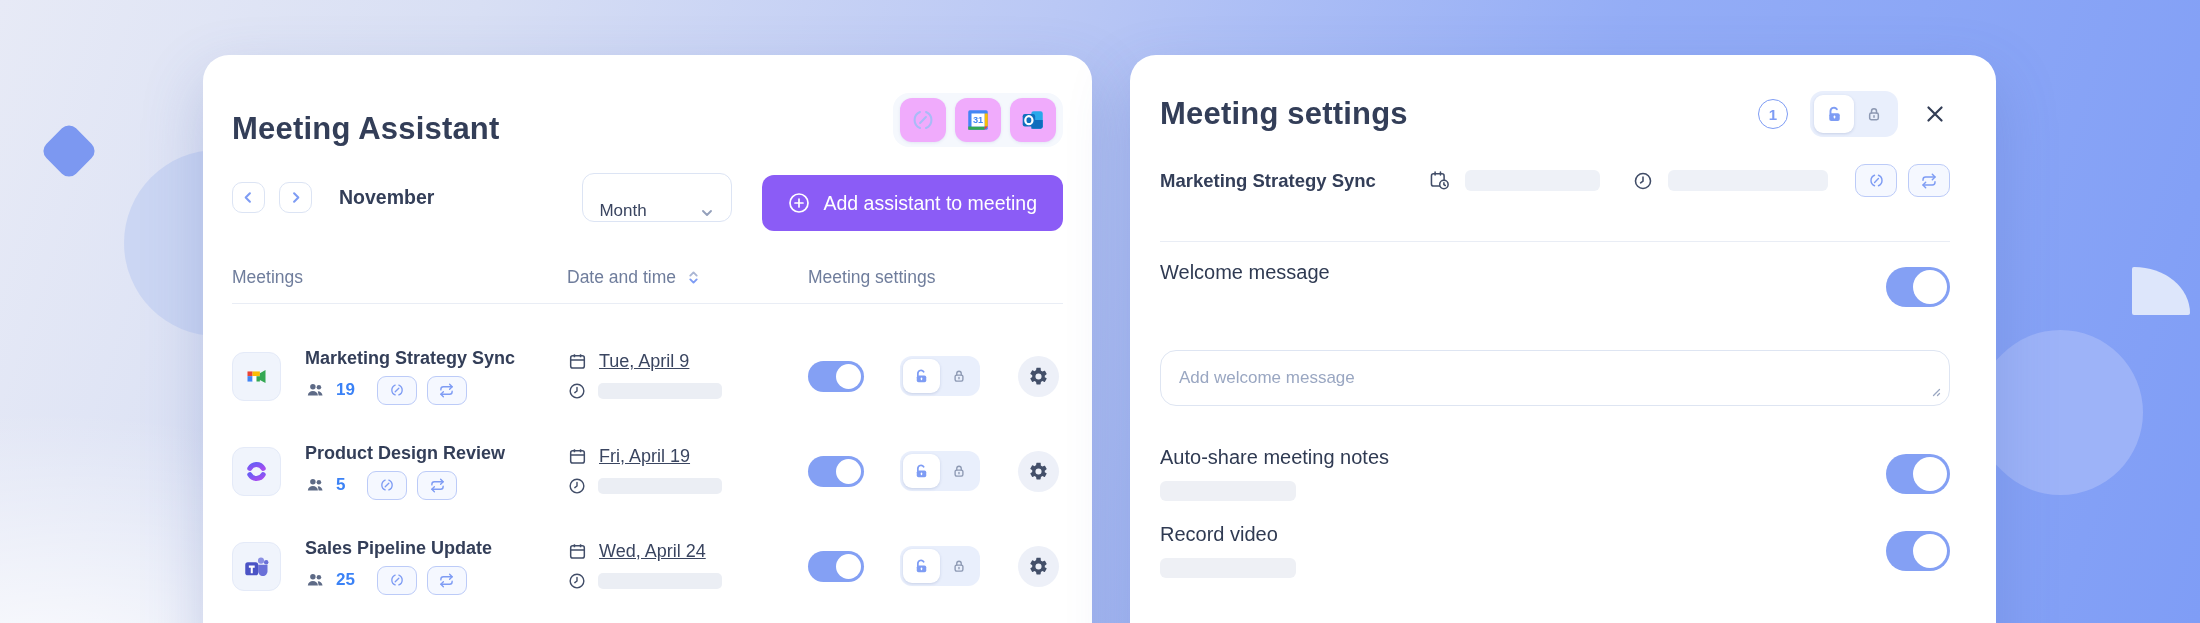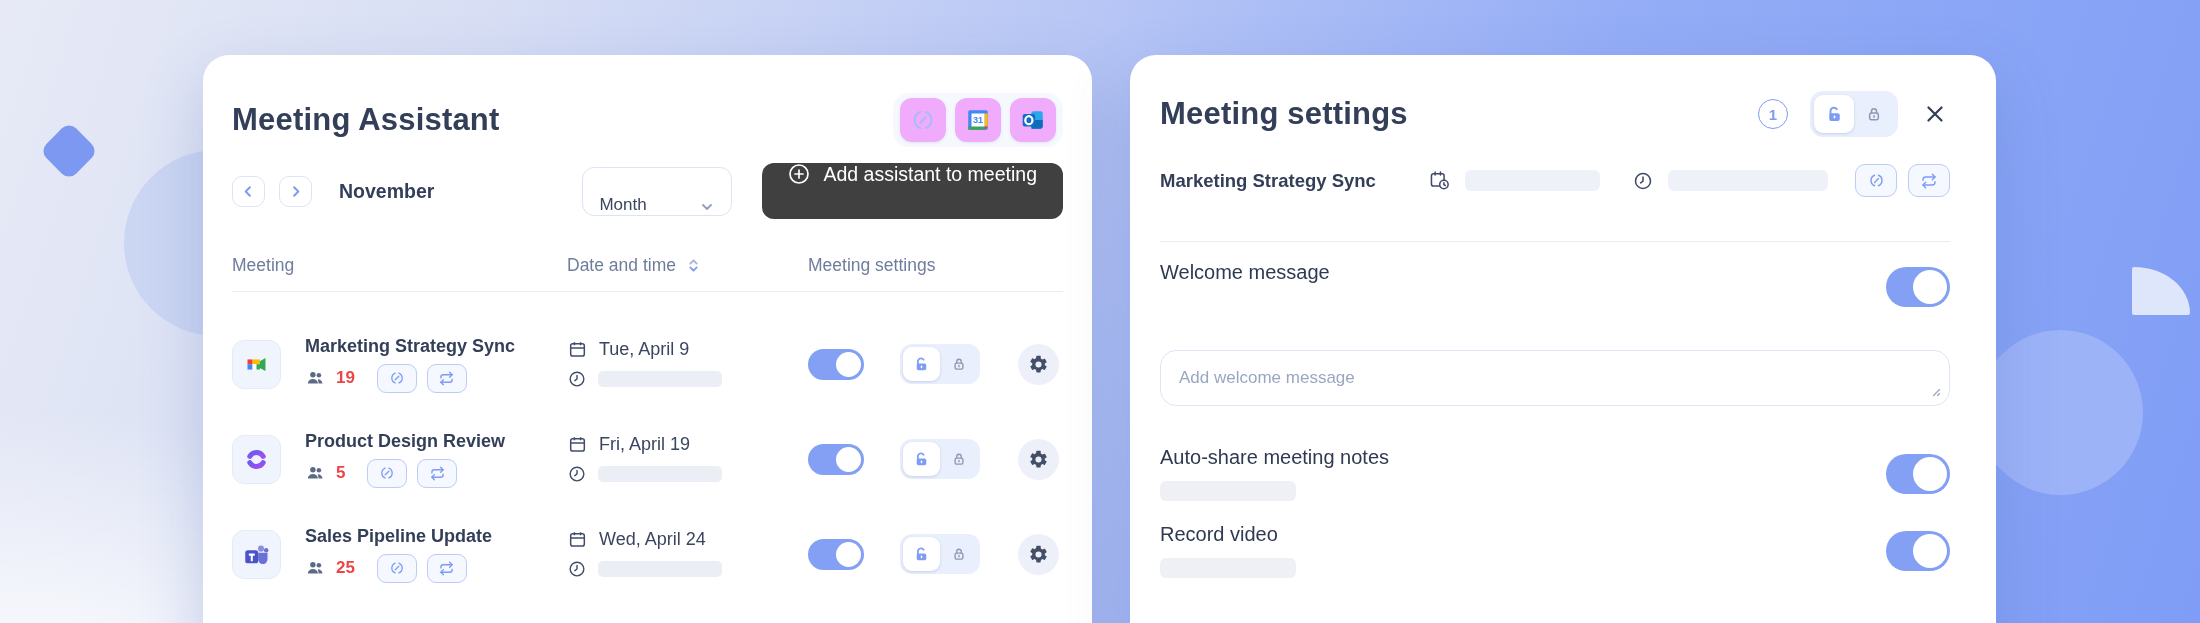--- a/index.html
+++ b/index.html
@@ -36,48 +36,48 @@
   .lockseg{display:inline-flex;align-items:center;background:#e9effc;border-radius:12px;padding:3px;flex:none;}
   .lockseg .seg{width:37px;height:34px;display:flex;align-items:center;justify-content:center;border-radius:9px;}
   .lockseg .seg.active{background:#fff;box-shadow:0 1px 3px rgba(80,100,160,.22);}
   .lockseg.lg{border-radius:13px;padding:4px;}
   .lockseg.lg .seg{width:40px;height:38px;}
 
   .badge{display:inline-flex;align-items:center;justify-content:center;width:40px;height:29px;border:1.5px solid #bccbf8;background:#f5f8ff;border-radius:9px;flex:none;}
   .badge.lg{width:42px;height:33px;border-radius:10px;}
 
   
-  .lp-head{margin-top:38px;display:flex;align-items:center;justify-content:space-between;}
+  .lp-head{margin-top:38px;display:flex;align-items:flex-end;justify-content:space-between;}
   .pg-title{font-size:31px;font-weight:700;color:#333e58;letter-spacing:.2px;}
   .int-pill{display:flex;align-items:center;gap:9px;background:#f5f8fd;border-radius:16px;padding:5px 7px;}
   .int-tile{width:46px;height:44px;background:#f0abfc;border-radius:12px;display:flex;align-items:center;justify-content:center;box-shadow:0 1px 3px rgba(90,110,170,.12);}
 
   .lp-toolbar{margin-top:16px;display:flex;align-items:center;}
   .nav-btn{width:33px;height:31px;border:1.5px solid #dce4f4;background:#fff;border-radius:10px;display:flex;align-items:center;justify-content:center;cursor:pointer;}
   .nav-btn + .nav-btn{margin-left:14px;}
   .month-label{margin-left:27px;font-size:19.5px;font-weight:700;color:#333e58;}
   .tb-right{margin-left:auto;display:flex;align-items:center;gap:30px;}
   .select{width:150px;height:49px;border:1.5px solid #dce4f4;border-radius:12px;background:#fff;display:flex;align-items:flex-end;padding:0 16px;cursor:pointer;}
   .select .sel-txt{font-size:17px;color:#3a4560;}
   .select svg{margin-left:auto;}
-  .add-btn{height:56px;padding:0 26px;border:none;border-radius:12px;background:#404040;color:#fff;font-size:19.5px;font-family:inherit;display:flex;align-items:flex-start;gap:13px;cursor:pointer;}
+  .add-btn{height:56px;padding:0 26px;border:none;border-radius:12px;background:#8b5cf6;color:#fff;font-size:19.5px;font-family:inherit;display:flex;align-items:center;gap:13px;cursor:pointer;margin-top:12px;}
 
   .tgrid{display:grid;grid-template-columns:335px 241px 1fr;align-items:center;}
   .lp-table-head{margin-top:36px;}
   .th{font-size:17.5px;color:#6f7d9c;display:flex;align-items:center;gap:9px;}
   .lp-divider{margin-top:15px;}
 
   .trow{margin-top:35px;height:60px;}
   .trow.first{margin-top:42px;}
   .c-meet{display:flex;align-items:center;}
   .ptile{width:49px;height:49px;background:#f0f4fc;border:1px solid #e4eaf8;border-radius:12px;display:flex;align-items:center;justify-content:center;margin-right:24px;flex:none;}
   .mtitle{font-size:18px;font-weight:600;color:#333e58;white-space:nowrap;}
   .msub{margin-top:7px;display:flex;align-items:center;gap:10px;}
-  .pcount{font-size:17px;font-weight:600;color:#ef4444;margin-right:12px;}
-  .dline{display:flex;align-items:center;gap:11px;font-size:18px;color:#3a4560;}
+  .pcount{font-size:17px;font-weight:600;color:#3b82f6;margin-right:12px;}
+  .dline{display:flex;align-items:center;gap:11px;font-size:18px;color:#3a4560;text-decoration:underline;}
   .dline2{margin-top:9px;display:flex;align-items:center;gap:11px;}
   .bar-sm{width:124px;height:16px;}
   .c-set{display:flex;align-items:center;}
   .c-set .lockseg{margin-left:36px;}
   .gearbtn{margin-left:38px;width:41px;height:41px;border-radius:50%;background:#edf0f8;display:flex;align-items:center;justify-content:center;cursor:pointer;flex:none;}
 
   
   .rp-head{margin-top:36px;display:flex;align-items:center;}
   .rp-controls{margin-left:auto;display:flex;align-items:center;gap:22px;}
   .circle-badge{width:30px;height:30px;border:1.8px solid #7e9cf4;color:#7e9cf4;border-radius:50%;display:flex;align-items:center;justify-content:center;font-size:15px;font-weight:700;}
@@ -172,21 +172,21 @@
         <svg width="22" height="22" viewBox="0 0 22 22" fill="none" stroke="#fff" stroke-width="1.7" stroke-linecap="round">
           <circle cx="11" cy="11" r="9"></circle>
             <path d="M11 7v8M7 11h8"></path>
         </svg>
         <span>Add assistant to meeting</span>
       </button>
     </div>
   </div>
 
   <div class="tgrid lp-table-head">
-    <div class="th">Meeting</div>
+    <div class="th">Meetings</div>
     <div class="th">
       <span>Date and time</span>
       <svg width="17" height="17" viewBox="0 0 16 16" fill="none" stroke-width="1.8" stroke-linecap="round" stroke-linejoin="round">
         <path d="M5 6.2 8 3.2l3 3" stroke="#aab6d4"></path>
           <path d="M5 9.8l3 3 3-3" stroke="#7e9cf4"></path>
       </svg>
     </div>
     <div class="th">Meeting settings</div>
   </div>
   <div class="divider lp-divider"></div>

